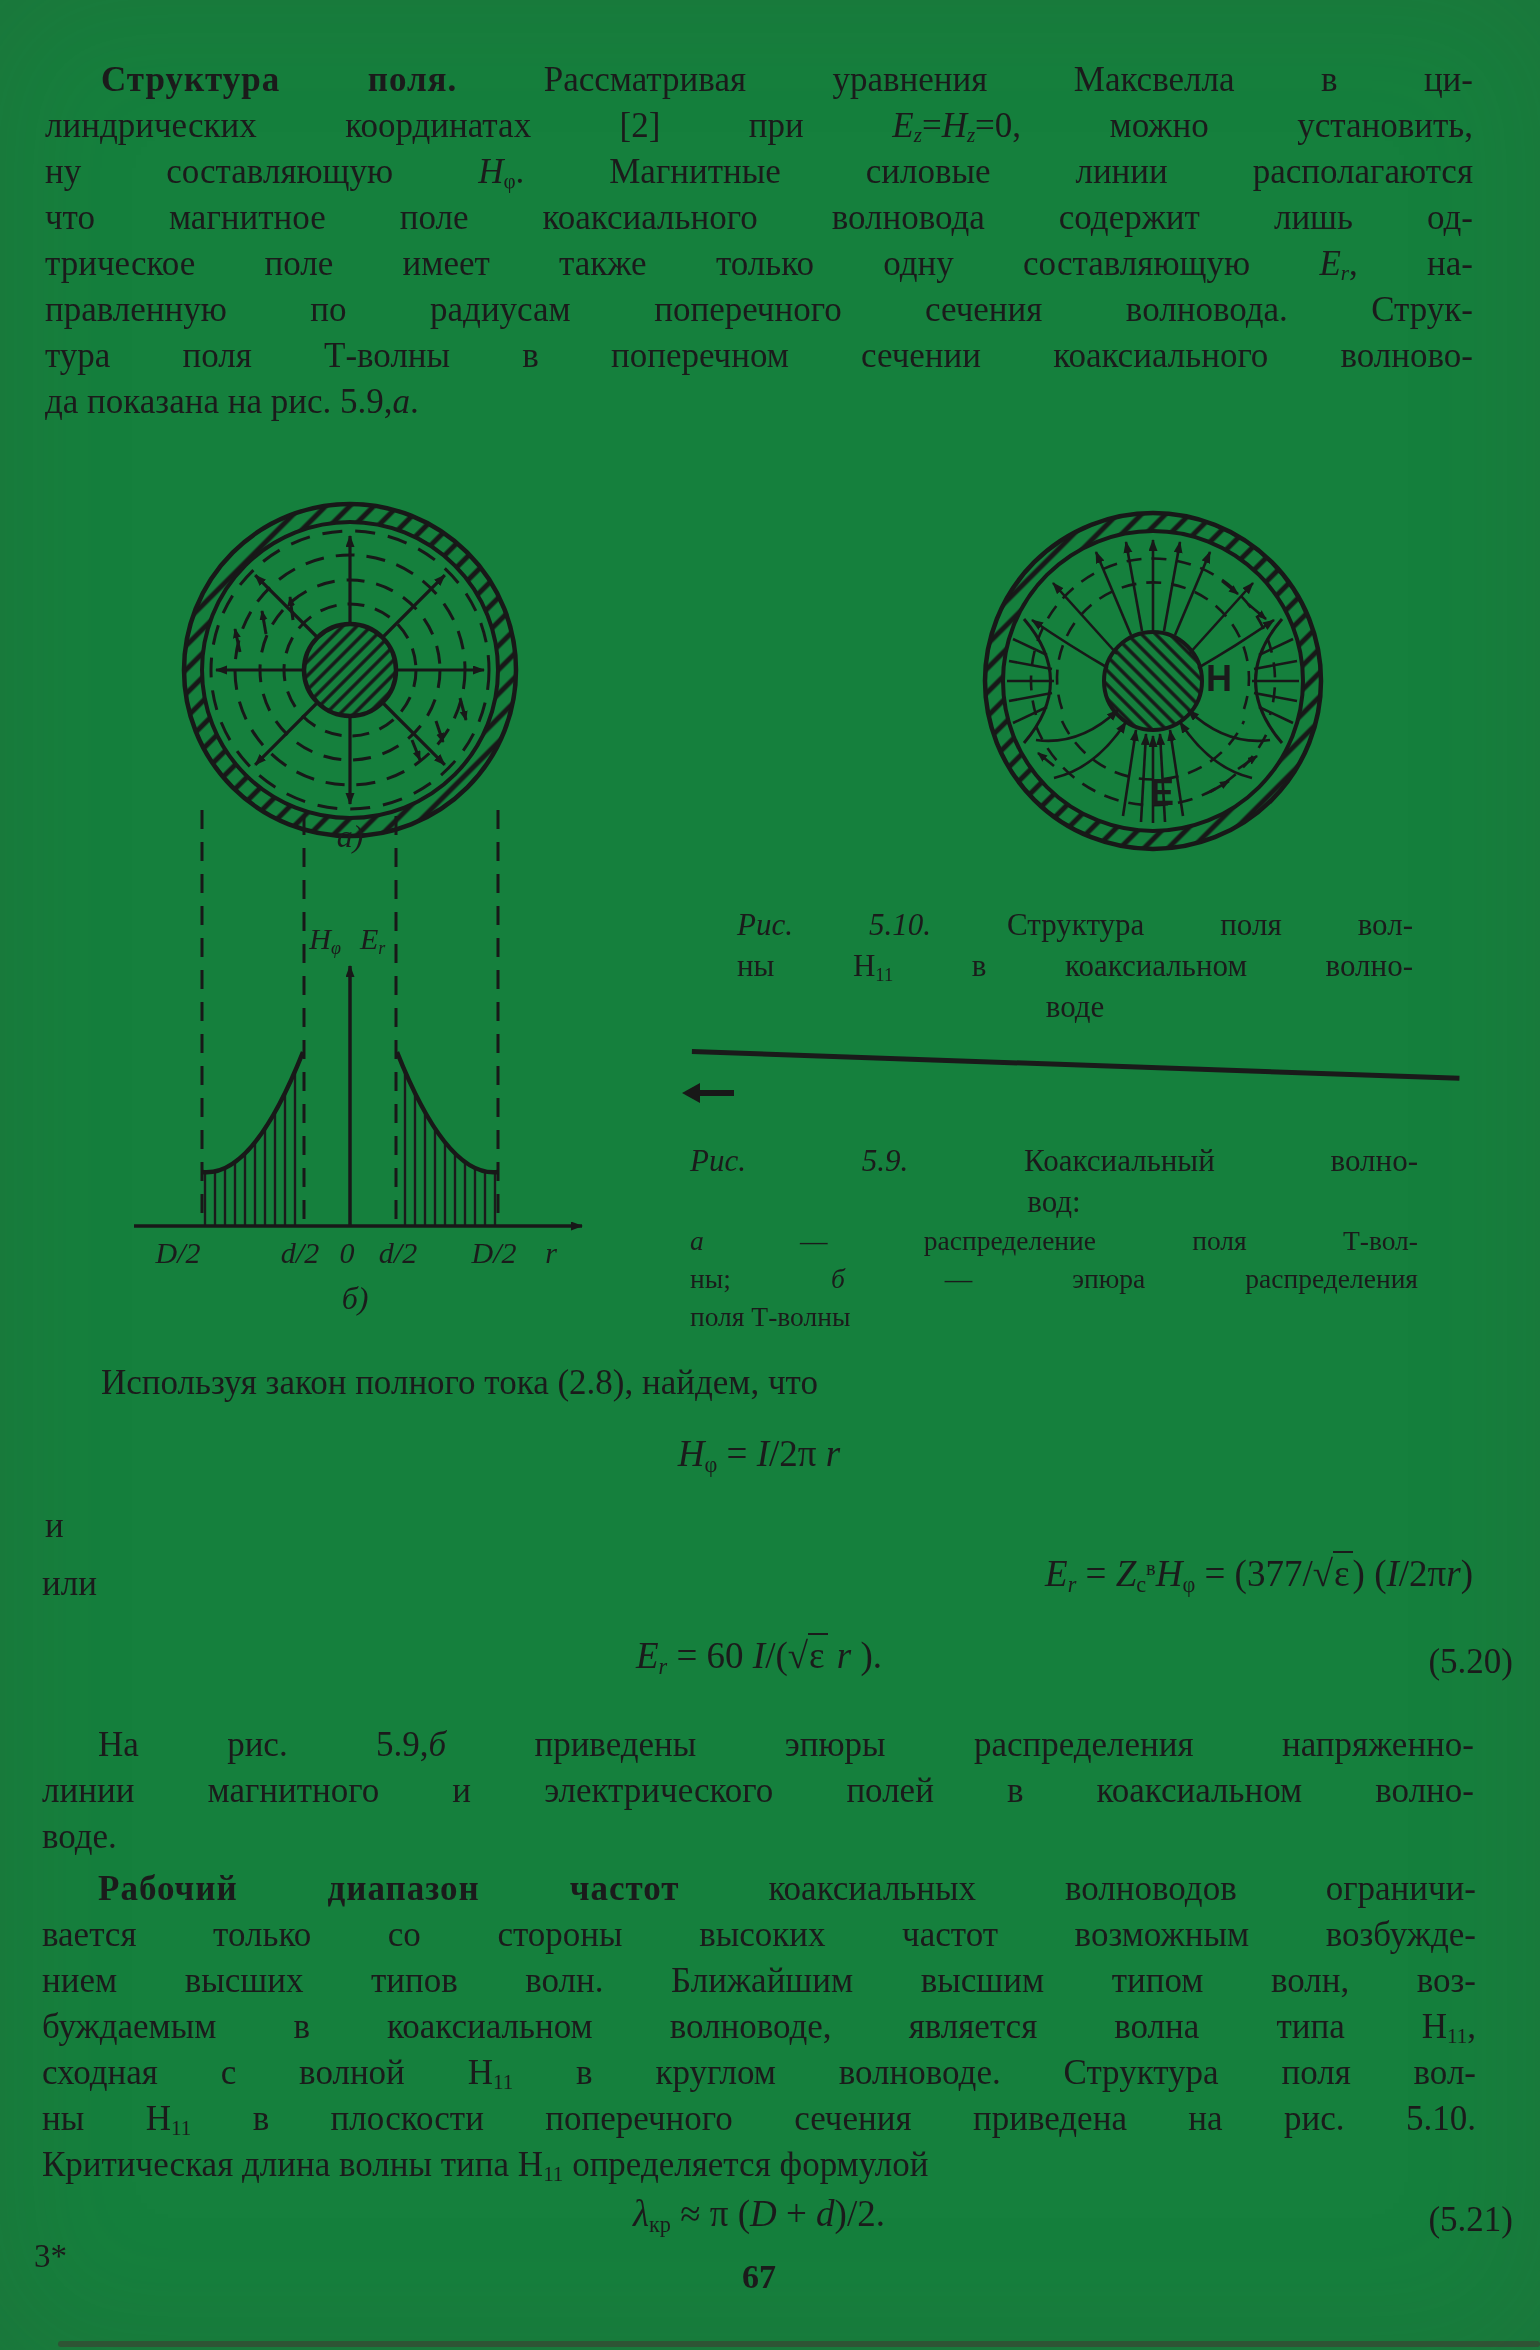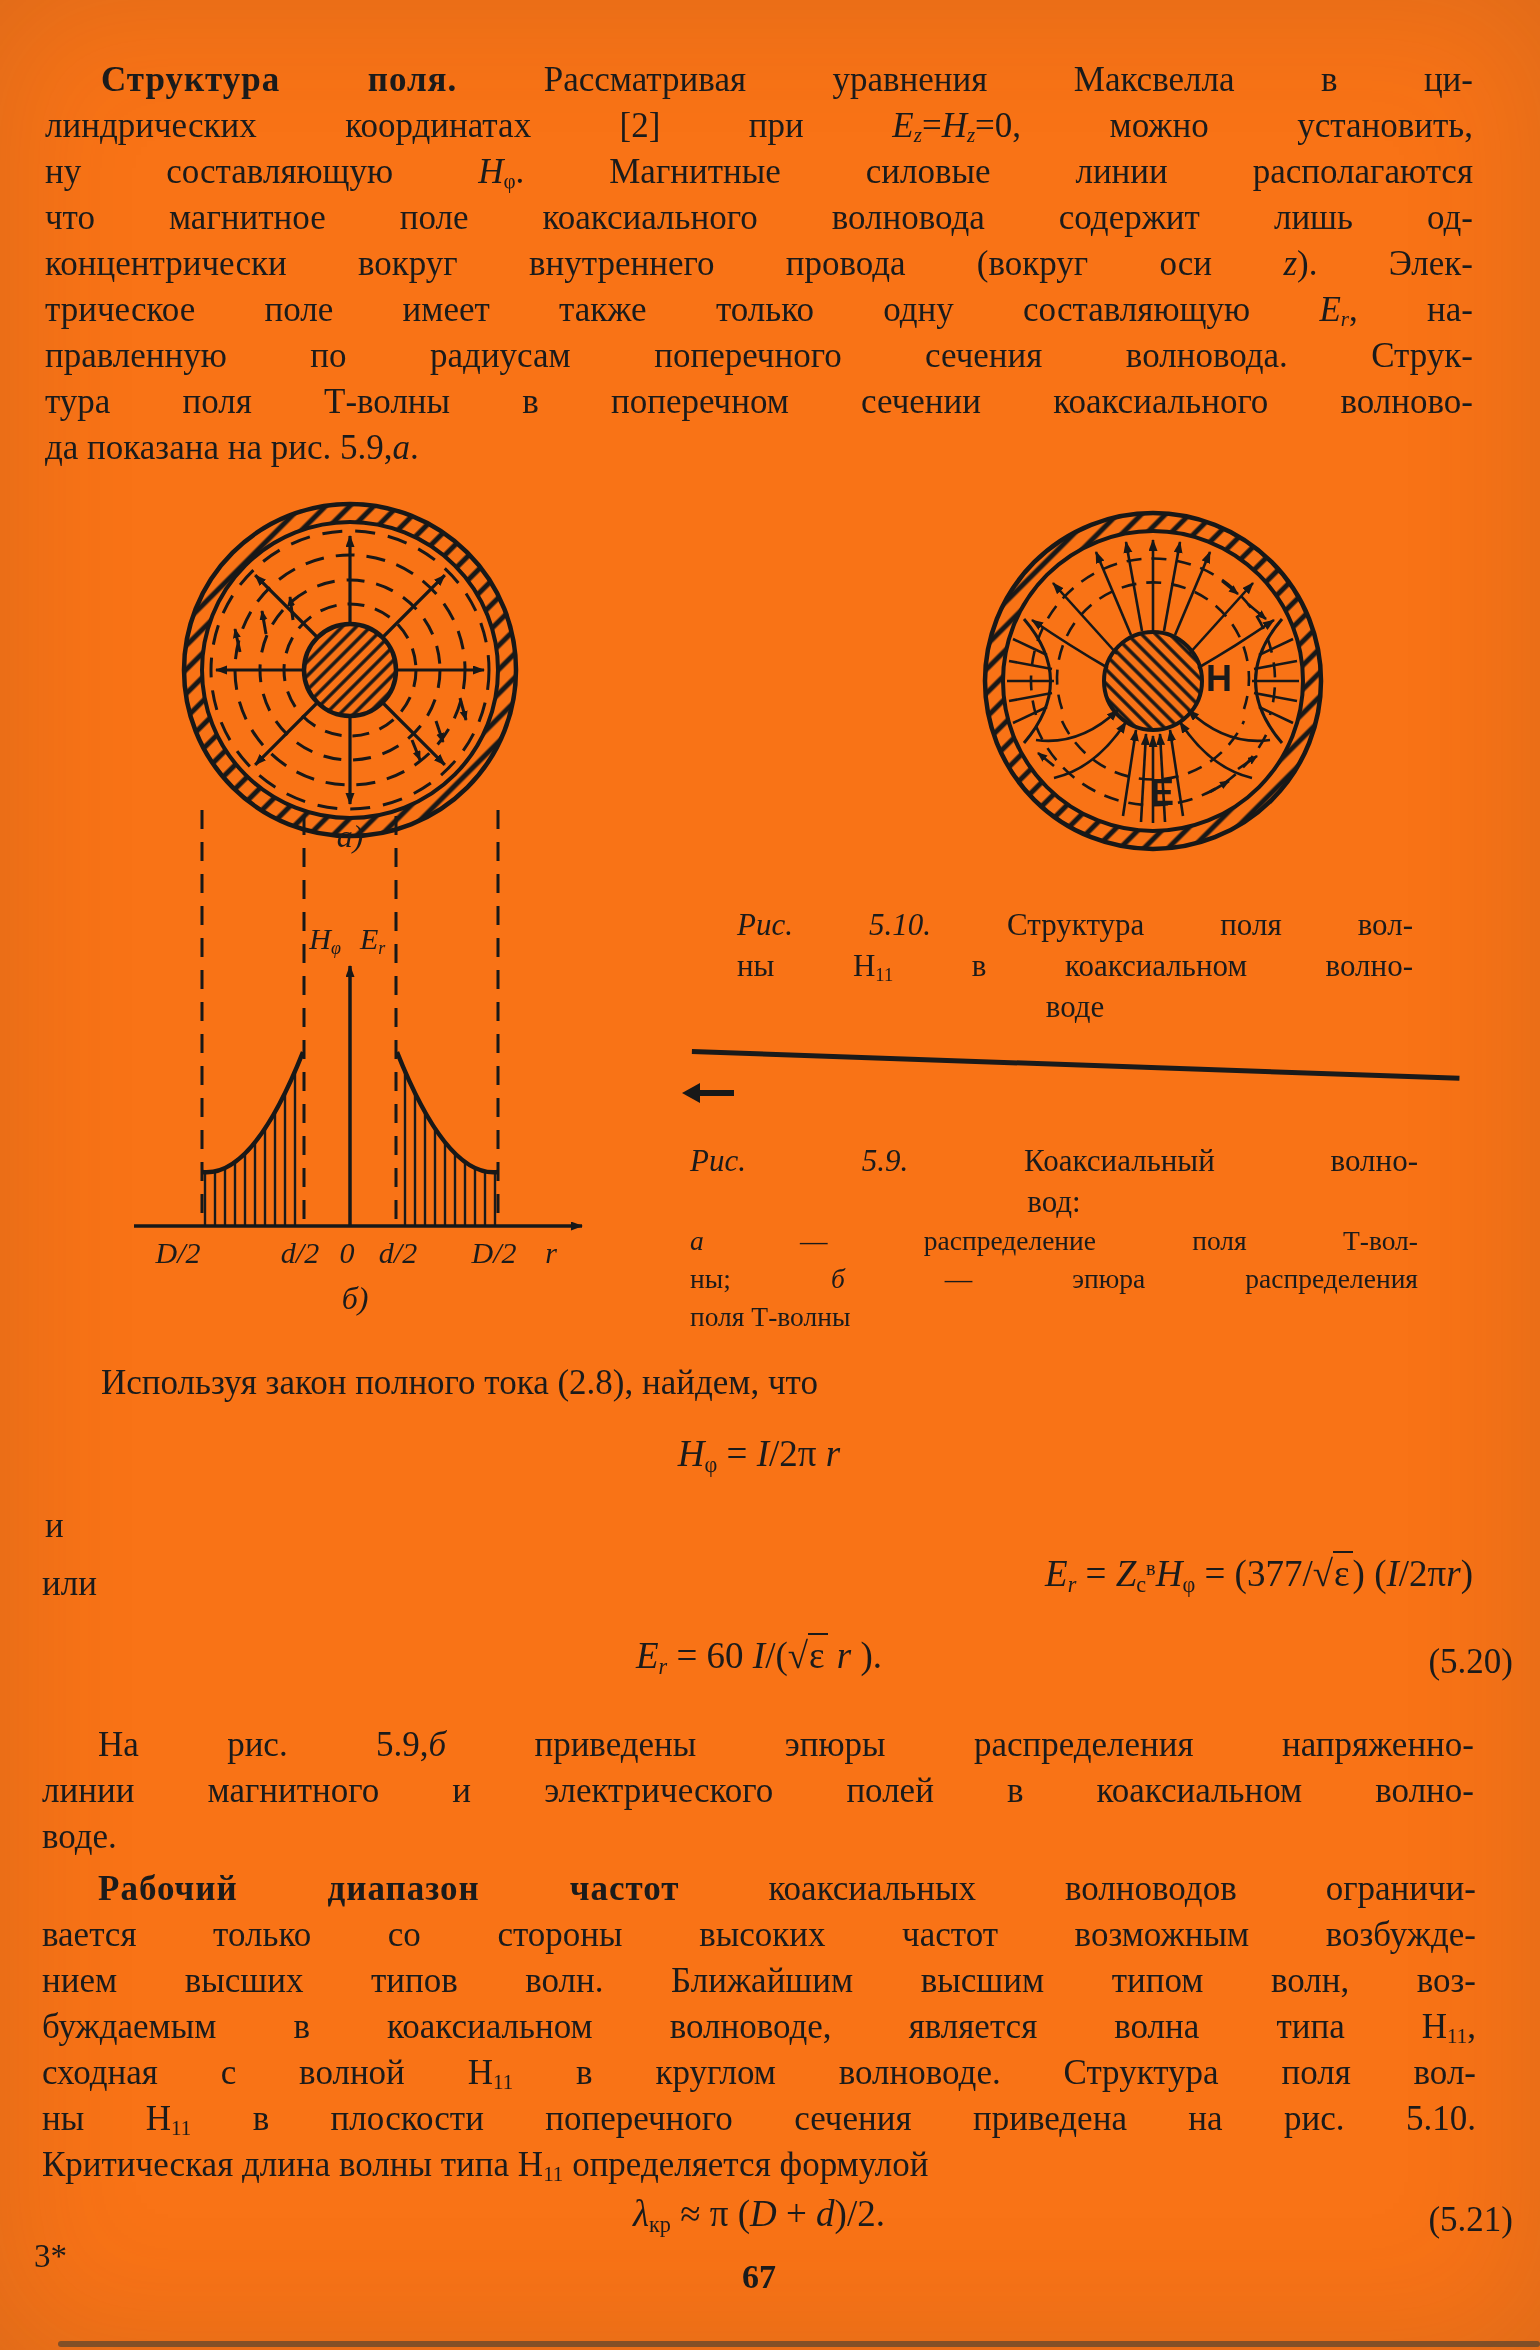--- a/index.html
+++ b/index.html
@@ -1,18 +1,18 @@
 <!DOCTYPE html>
 <html><head>
 <meta charset="utf-8">
 <style>
   html,body{margin:0;padding:0;background:#d8d4cb;}
   .page{
     position:relative; width:1540px; height:2350px; margin:0 auto;
-    background:#f97316;
+    background:#15803d;
     box-shadow: inset 0 0 140px rgba(70,62,48,.16);
     font-family:"Liberation Serif", serif;
     color:#1b1b1b; overflow:hidden;
   }
   .abs{position:absolute;}
   .para{position:absolute; font-size:35px; line-height:46px;}
   .line{white-space:nowrap;}
   .line.j{white-space:normal; text-align:justify; text-align-last:justify;}
   .line.last{white-space:normal; text-align:justify; text-align-last:left;}
   .ind{text-indent:56px;}
@@ -65,21 +65,20 @@
         <path d="M0,0 L10,4 L0,8 Z" fill="#181818"></path>
       </marker>
     </defs>
   </svg>
 
   <div class="para" style="left:45px;top:57px;width:1428px;">
     <div class="line j ind"><b>Структура поля.</b> Рассматривая уравнения Максвелла в ци-</div>
     <div class="line j">линдрических координатах [2] при <i>E<sub>z</sub></i>=<i>H<sub>z</sub></i>=0, можно установить,</div>
     <div class="line j">ну составляющую <i>H</i><sub>φ</sub>. Магнитные силовые линии располагаются</div>
     <div class="line j">что магнитное поле коаксиального волновода содержит лишь од-</div>
-    <div class="line j">концентрически вокруг внутреннего провода (вокруг оси <i>z</i>). Элек-</div>
     <div class="line j">трическое поле имеет также только одну составляющую <i>E<sub>r</sub></i>, на-</div>
     <div class="line j">правленную по радиусам поперечного сечения волновода. Струк-</div>
     <div class="line j">тура поля Т-волны в поперечном сечении коаксиального волново-</div>
     <div class="line last">да показана на рис. 5.9,<i>а</i>.</div>
   </div>
 
   <div class="figwrap" style="left:120px;top:460px;width:480px;height:870px;">
     <svg viewBox="0 0 480 870" width="480" height="870">
       <g>
         <circle cx="230" cy="210" r="157" fill="none" stroke="url(#hR)" stroke-width="18"></circle>

